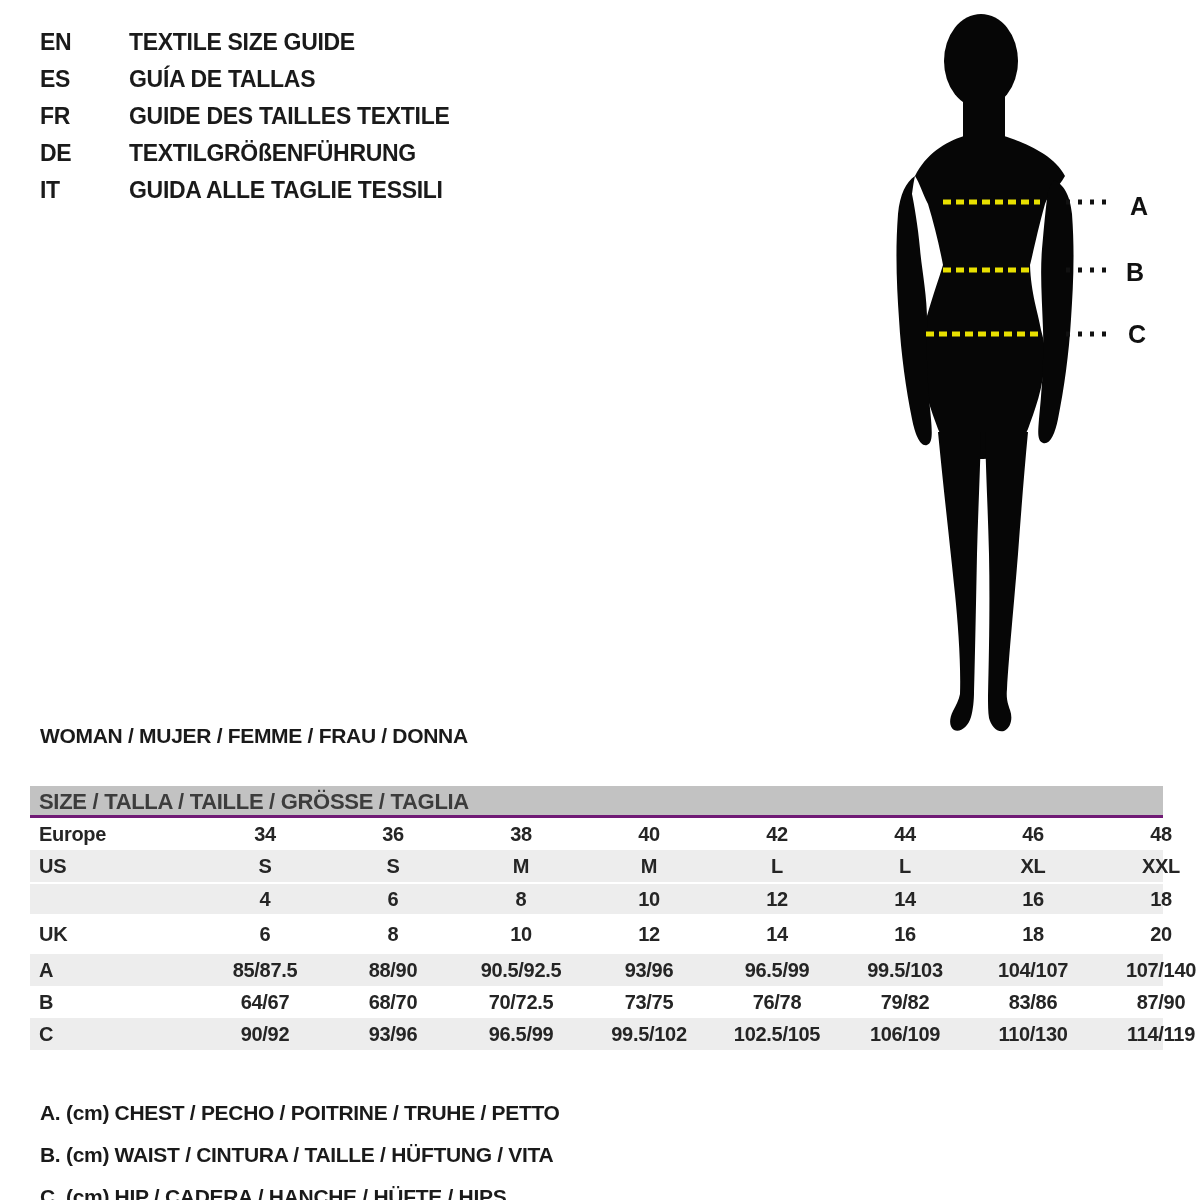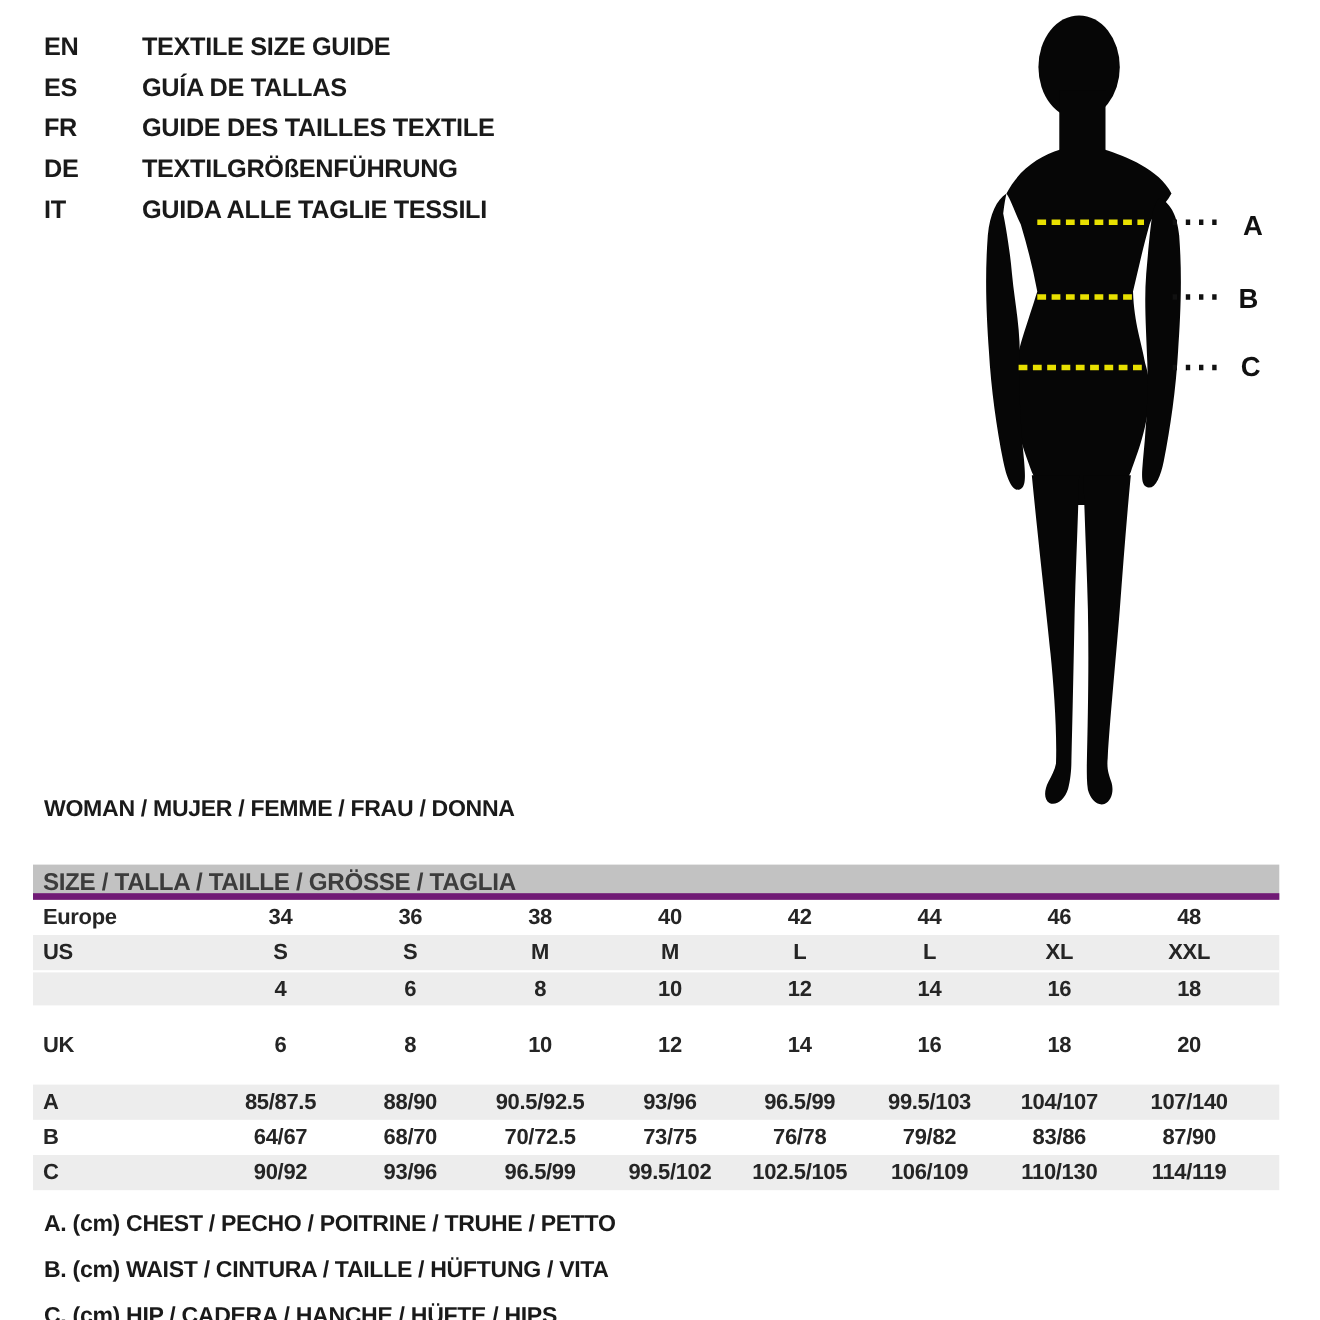--- a/index.html
+++ b/index.html
@@ -34,35 +34,35 @@
   
   .section-title {
     position: absolute; left: 40px; top: 724px;
     font-size: 21px; font-weight: bold; letter-spacing: -0.3px; white-space: nowrap;
   }
 
   
   .size-table { position: absolute; left: 30px; top: 786px; width: 1133px; }
   .table-header {
     height: 32px; line-height: 31px; background: #c2c2c2;
-    border-bottom: 6px solid #701a75;
+    border-bottom: 3px solid #701a75;
     font-size: 22px; font-weight: bold; color: #3c3c3c;
     padding-left: 9px; letter-spacing: -0.3px;
   }
   .t-row {
     display: grid;
     grid-template-columns: 166px repeat(8, 118px);
     height: 32px; line-height: 32px;
-    font-size: 20px; font-weight: bold; color: #252525; letter-spacing: -0.3px;
+    font-size: 20px; font-weight: bold; color: #252525; letter-spacing: -0.3px; gap: 10px;
   }
   .t-row.shaded { background: #ededed; }
   .t-row.shaded + .t-row.shaded { border-top: 2px solid #ffffff; line-height: 30px; }
   .t-row .lab { text-align: left; padding-left: 9px; }
   .t-row .val { text-align: center; }
-  .t-row.gap-before { margin-top: 20px; }
+  .t-row.gap-before { margin-top: 4px; }
 
   
   .legend { position: absolute; left: 40px; top: 1092px; }
   .legend-line {
     font-size: 21px; font-weight: bold; line-height: 42px;
     letter-spacing: -0.3px; white-space: nowrap;
   }
 </style>
 </head>
 <body>

